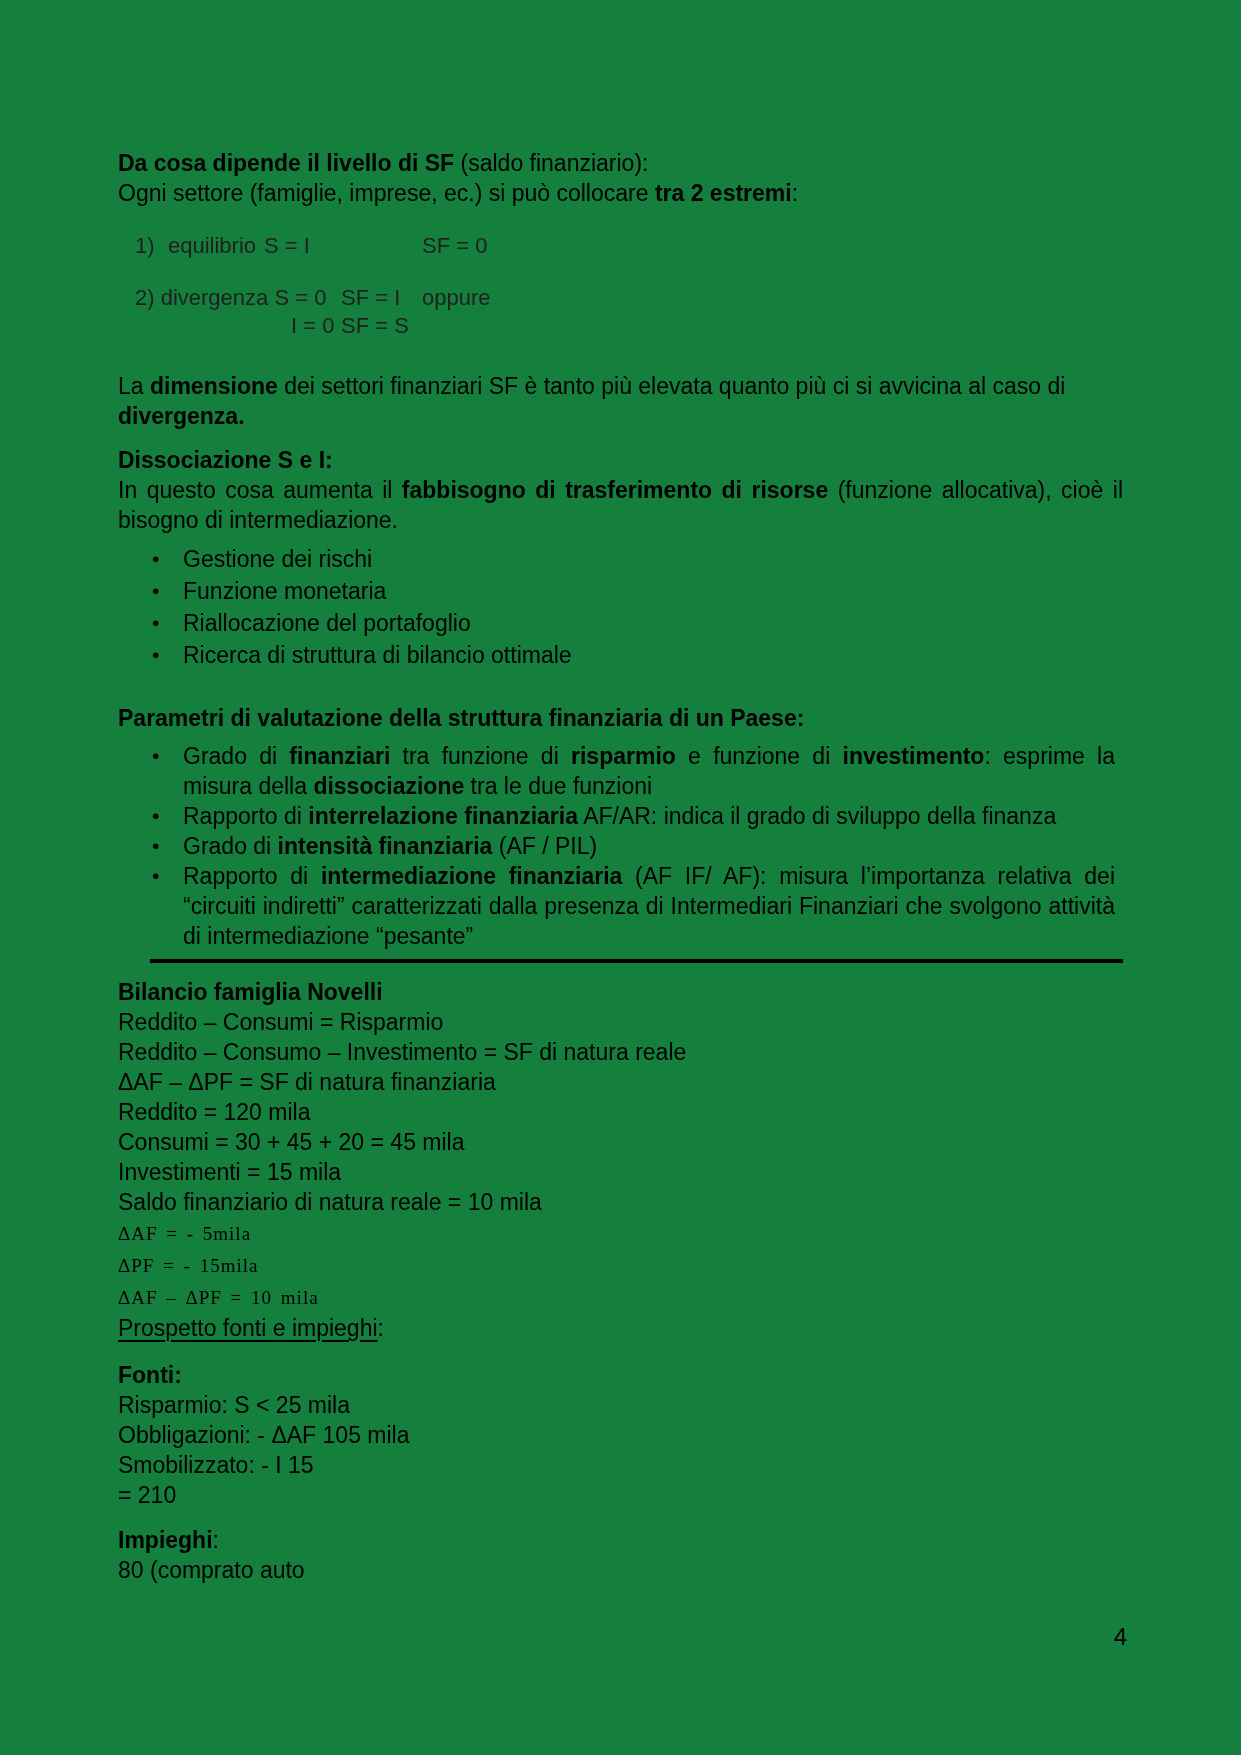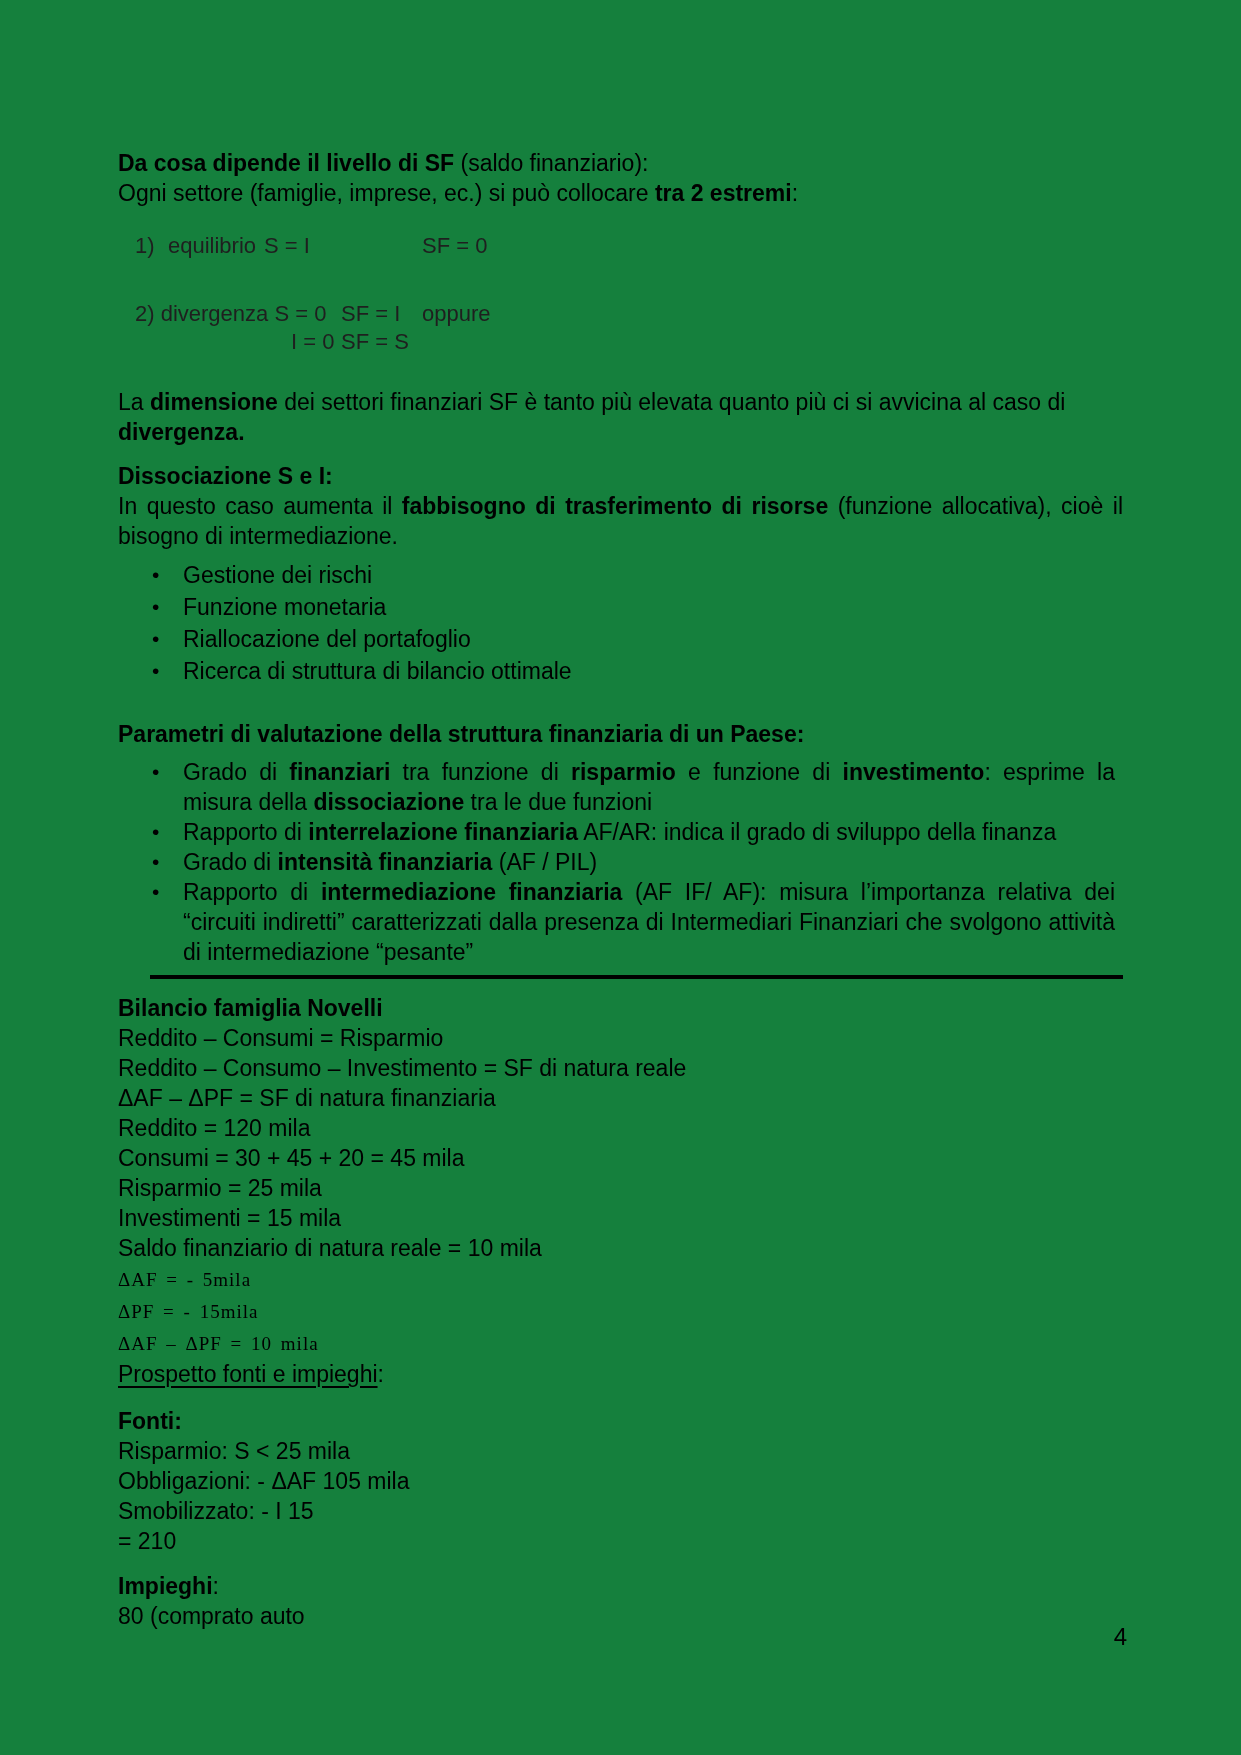--- a/index.html
+++ b/index.html
@@ -21,21 +21,21 @@
   .just{text-align:justify;}
   .b{font-weight:bold;}
   .u{text-decoration:underline;text-decoration-thickness:2px;text-underline-offset:4px;}
   .serif{
     font-family:"Liberation Serif","DejaVu Serif",serif;
     font-size:19px;letter-spacing:1px;word-spacing:3px;
   }
   
   .formulas{margin-top:24px;font-size:22px;color:#1f1f1f;}
   .frow{position:relative;height:28px;line-height:28px;}
-  .frow.gap{margin-top:40px;}
+  .frow.gap{margin-top:24px;}
   .frow span{position:absolute;top:0;white-space:nowrap;}
   
   ul.blist{list-style:none;margin:8px;padding:0;}
   ul.blist li{position:relative;padding-left:57px;margin:0;font-size:23px;}
   ul.blist li::before{
     content:"•";
     position:absolute;left:26px;top:0;
     font-size:21px;
   }
   ul.lh32 li{line-height:32px;}
@@ -78,21 +78,21 @@
       </div>
       <div class="frow">
         <span style="left:173px">I = 0</span>
         <span style="left:223px">SF = S</span>
       </div>
     </div>
 
     <p class="ln dim-line"><span>La </span><span class="b">dimensione</span><span> dei settori finanziari SF è tanto più elevata quanto più ci si avvicina al caso di </span><span class="b">divergenza.</span></p>
 
     <p class="ln dissoc-head"><span class="b">Dissociazione S e I:</span></p>
-    <p class="ln just"><span>In questo caso aumenta il </span><span class="b">fabbisogno di trasferimento di risorse</span><span> (funzione allocativa), cioè il bisogno di intermediazione.</span></p>
+    <p class="ln just"><span>In questo cosa aumenta il </span><span class="b">fabbisogno di trasferimento di risorse</span><span> (funzione allocativa), cioè il bisogno di intermediazione.</span></p>
 
     <ul class="blist lh32">
       <li>Gestione dei rischi</li>
       <li>Funzione monetaria</li>
       <li>Riallocazione del portafoglio</li>
       <li>Ricerca di struttura di bilancio ottimale</li>
     </ul>
 
     <p class="ln param-head"><span class="b">Parametri di valutazione della struttura finanziaria di un Paese:</span></p>
     <ul class="blist lh30 mt2">
@@ -104,21 +104,20 @@
 
     <div class="rule"></div>
 
     <div class="sec-bilancio">
       <p class="ln"><span class="b">Bilancio famiglia Novelli</span></p>
       <p class="ln">Reddito – Consumi = Risparmio</p>
       <p class="ln">Reddito – Consumo – Investimento = SF di natura reale</p>
       <p class="ln">ΔAF – ΔPF = SF di natura finanziaria</p>
       <p class="ln">Reddito = 120 mila</p>
       <p class="ln">Consumi = 30 + 45 + 20 = 45 mila</p>
-      <p class="ln">Risparmio = 25 mila</p>
       <p class="ln">Investimenti = 15 mila</p>
       <p class="ln">Saldo finanziario di natura reale = 10 mila</p>
       <p class="ln"><span class="serif">ΔAF = - 5mila</span></p>
       <p class="ln"><span class="serif">ΔPF = - 15mila</span></p>
       <p class="ln"><span class="serif">ΔAF – ΔPF = 10 mila</span></p>
       <p class="ln"><span class="u">Prospetto fonti e impieghi</span><span>:</span></p>
     </div>
 
     <div class="sec-fonti">
       <p class="ln"><span class="b">Fonti:</span></p>

